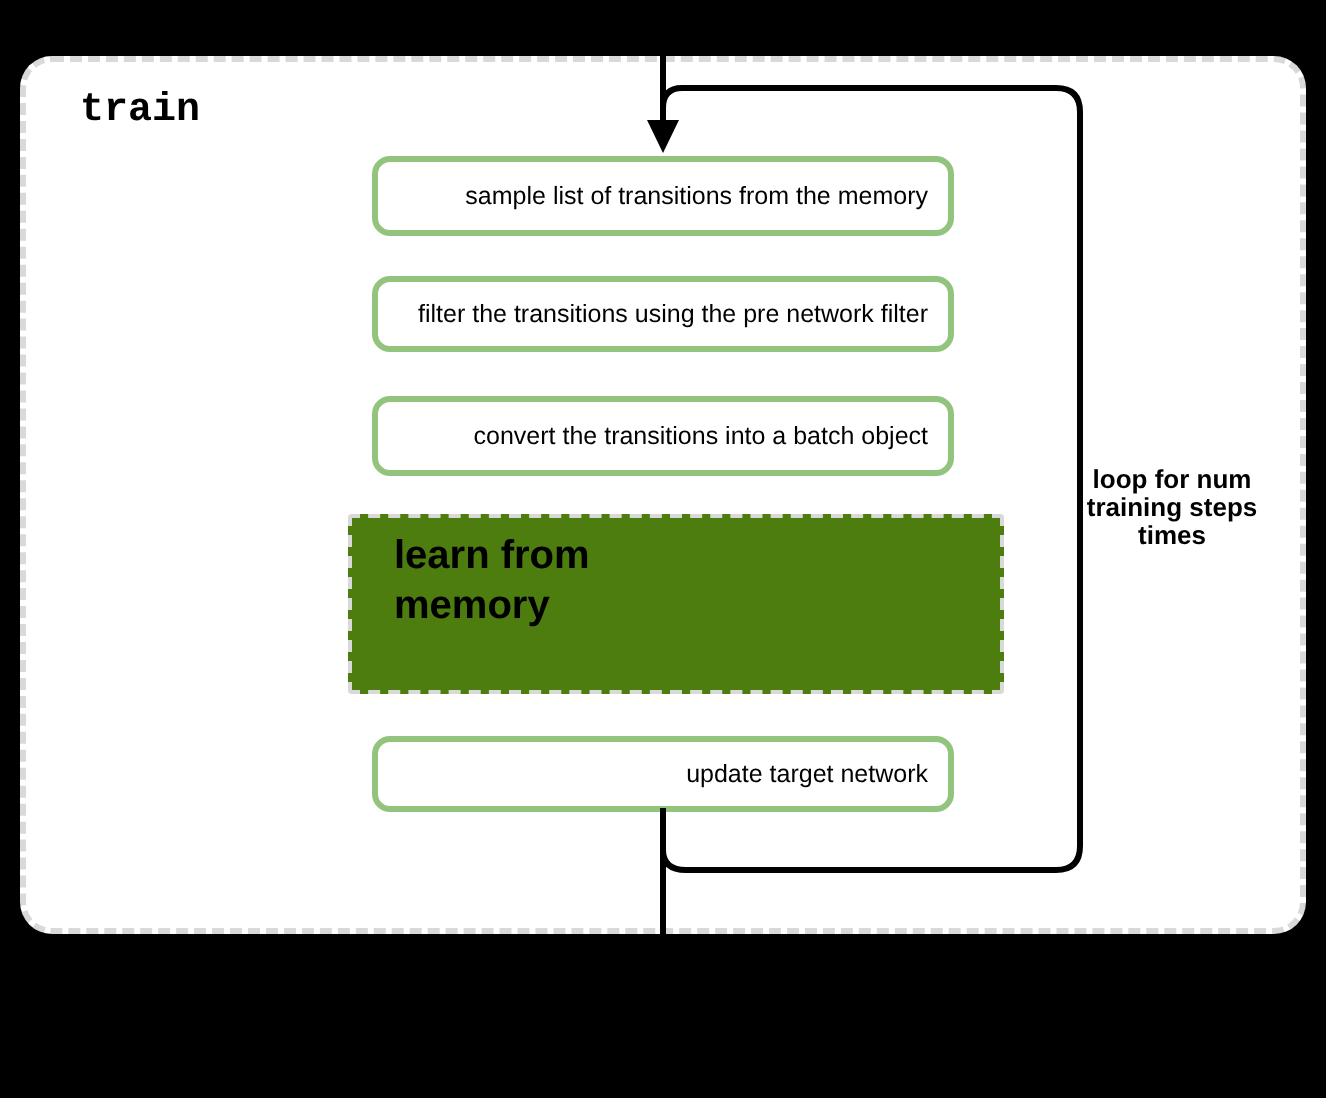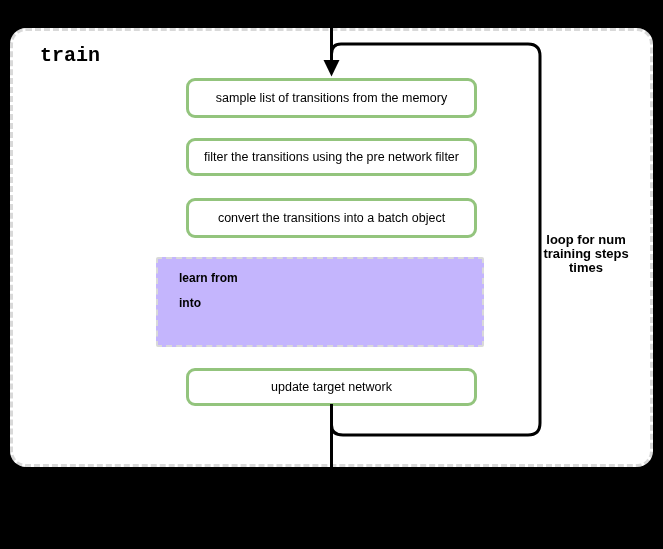--- a/index.html
+++ b/index.html
@@ -35,40 +35,40 @@
   .step {
     position: absolute;
     left: 173px;
     width: 291px;
     box-sizing: border-box;
     background: #fff;
     border: 3px solid #93c47d;
     border-radius: 9px;
     display: flex;
     align-items: center;
-    justify-content: center;
+    justify-content: flex-end;
     text-align: center;
     font-size: 12.5px;
     color: #000;
     padding: 16px 10px;
   }
   .s1 { top: 47px;  height: 40px; }
   .s2 { top: 107px; height: 28px; }
   .s3 { top: 167px; height: 40px; }
   .s4 { top: 337px; height: 38px; }
   .subprocess {
     position: absolute;
-    left: 143px; top: 226px;
+    left: 161px; top: 226px;
     width: 328px; height: 90px;
     box-sizing: border-box;
-    background: #c4b5fd;
+    background: #4d7c0f;
     border: 2px dashed #d9d9d9;
     border-radius: 2px;
     padding: 7px 0 0 21px;
-    font-size: 12px;
+    font-size: 20px;
     font-weight: bold;
     line-height: 25px;
     color: #000;
   }
   .loop-label {
     position: absolute;
     left: 523px; top: 182px;
     width: 100px;
     text-align: center;
     font-size: 13px;
@@ -100,21 +100,21 @@
     <div class="step s2">
       <span>filter the transitions using the pre network filter</span>
     </div>
 
     <div class="step s3">
       <span>convert the transitions into a batch object</span>
     </div>
 
     <div class="subprocess">
       <div>learn from</div>
-      <div>into</div>
+      <div>memory</div>
     </div>
 
     <div class="step s4">
       <span>update target network</span>
     </div>
 
     <div class="loop-label">
       <div>loop for num</div>
       <div>training steps</div>
       <div>times</div>

